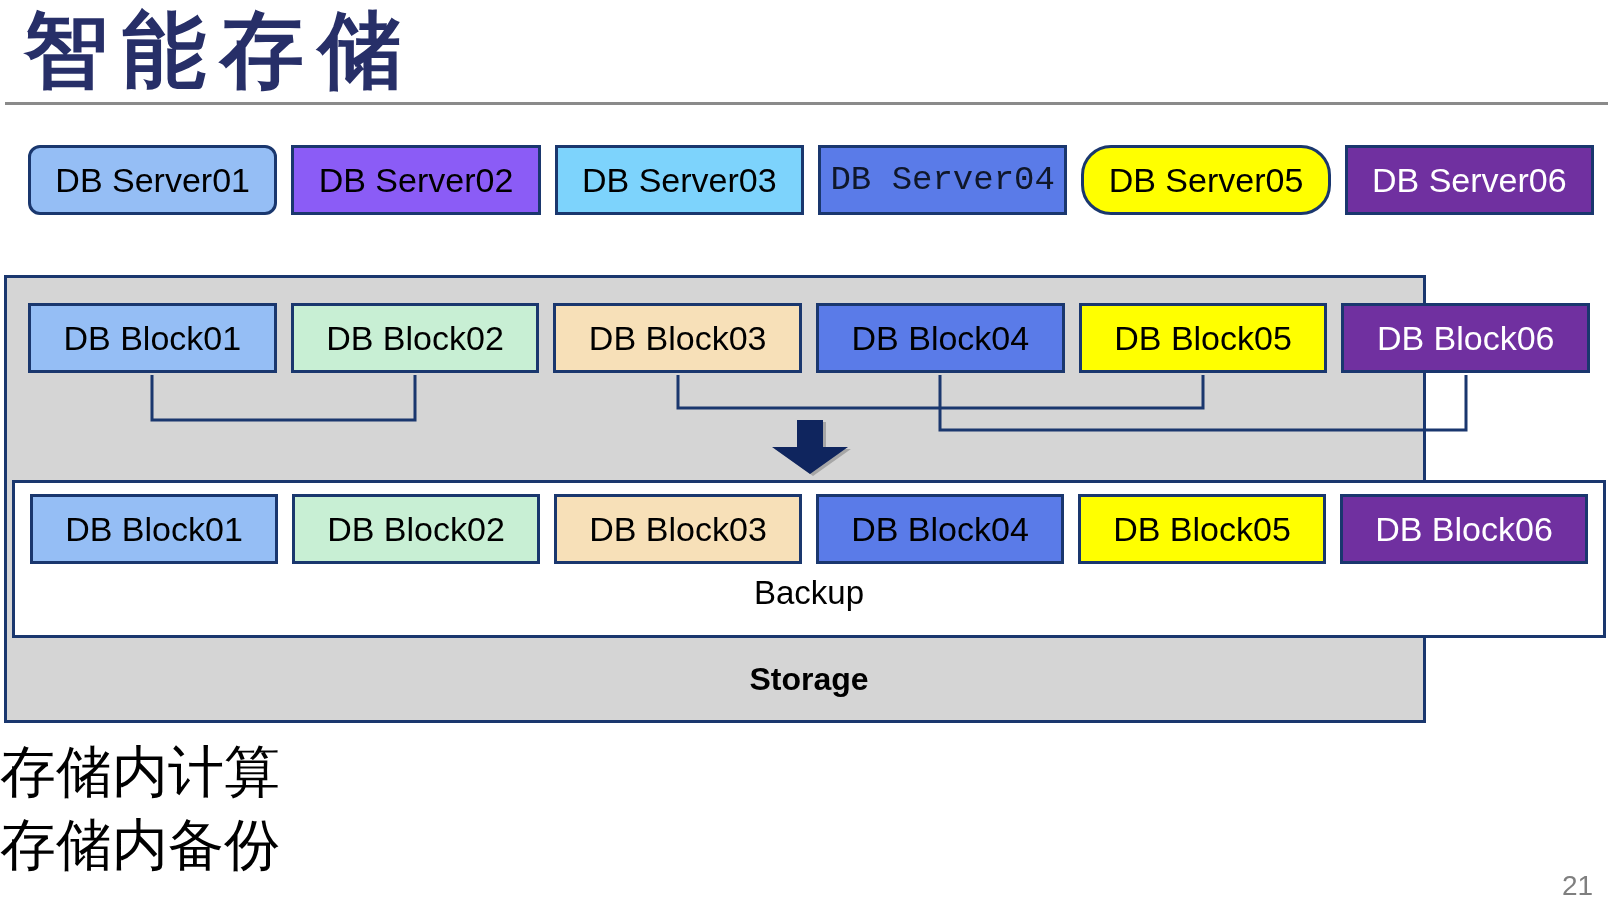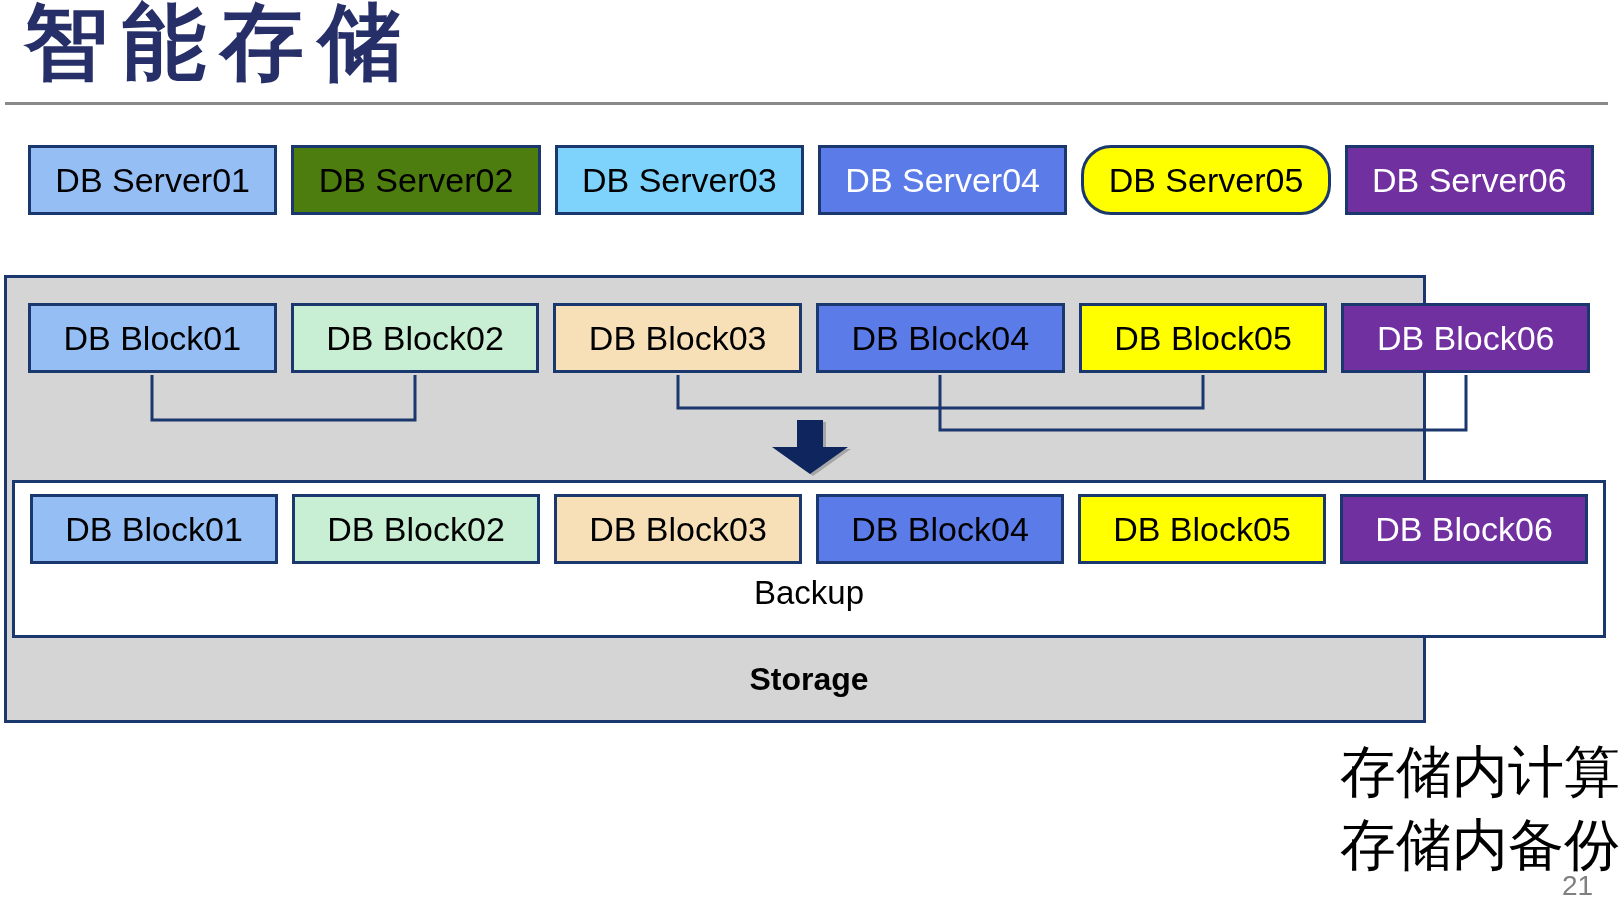--- a/index.html
+++ b/index.html
@@ -9,21 +9,21 @@
     --container-fill:#D5D5D5;
     --divider:#8A8A8A;
     --page-number:#7F7F7F;
     --backup-fill:#FFFFFF;
   }
   *{margin:0;padding:0;box-sizing:border-box;}
   html,body{background:#fff;}
   body{width:1620px;height:910px;font-family:"Liberation Sans","DejaVu Sans",sans-serif;}
   .slide{position:relative;width:1620px;height:910px;background:#fff;overflow:hidden;}
 
-  .title{position:absolute;left:24px;top:0px;font-size:84px;line-height:1.0;
+  .title{position:absolute;left:24px;top:8px;font-size:84px;line-height:1.0;
          font-weight:bold;letter-spacing:14px;color:var(--title);white-space:nowrap;}
   .divider{position:absolute;left:5px;top:102px;width:1603px;height:3px;background:var(--divider);}
 
   .row{display:flex;gap:14px;}
   .box{flex:1;display:flex;align-items:center;justify-content:center;
        border:3px solid var(--navy);font-size:34px;color:#000;white-space:nowrap;}
 
   .server-row{position:absolute;left:0;top:145px;width:1620px;height:70px;padding:0 26px 0 28px;}
 
   .container{position:absolute;left:4px;top:275px;width:1422px;height:448px;
@@ -40,38 +40,38 @@
 
   .backup-box{position:absolute;left:5px;top:202px;width:1594px;height:158px;
               background:var(--backup-fill);border:3px solid var(--navy);}
   .block-row-backup{margin:11px 15px 0 15px;height:70px;}
   .backup-label{margin-top:10px;text-align:center;font-size:33px;color:#000;}
 
   .storage-label{position:absolute;left:0;top:360px;width:1604px;height:82px;
                  display:flex;align-items:center;justify-content:center;
                  font-size:32px;font-weight:bold;color:#000;}
 
-  .captions{position:absolute;left:0;top:736px;width:1620px;text-align:right;
+  .captions{position:absolute;left:0;top:736px;width:1620px;text-align:left;
             font-size:56px;line-height:1.3;color:#000;}
 
   .page-number{position:absolute;left:1562px;top:870px;font-size:28px;color:var(--page-number);}
 </style>
 </head>
 <body>
 
 <div class="slide">
 
   <div class="title">智能存储</div>
   <div class="divider"></div>
 
   <div class="row server-row">
-    <div class="box" style="background-color: rgb(149, 190, 245); color: rgb(0, 0, 0);">DB Server01</div>
-    <div class="box" style="background-color: #4d7c0f; color: rgb(0, 0, 0);">DB Server02</div>
+    <div class="box" style="background-color: rgb(149, 190, 245); color: rgb(0, 0, 0); border-radius: 12px;">DB Server01</div>
+    <div class="box" style="background-color: #8b5cf6; color: rgb(0, 0, 0);">DB Server02</div>
     <div class="box" style="background-color: #7dd3fc; color: rgb(0, 0, 0);">DB Server03</div>
-    <div class="box" style="background-color: rgb(90, 123, 232); color: #ffffff;">DB Server04</div>
+    <div class="box" style="background-color: rgb(90, 123, 232); color: #0f172a; font-family: Liberation Mono, monospace;">DB Server04</div>
     <div class="box" style="background-color: rgb(255, 255, 0); color: rgb(0, 0, 0); border-radius: 30px;">DB Server05</div>
     <div class="box" style="background-color: rgb(112, 48, 160); color: rgb(255, 255, 255);">DB Server06</div>
   </div>
 
   <div class="container">
 
     <div class="row block-row-source">
       <div class="box" style="background-color: rgb(149, 190, 245); color: rgb(0, 0, 0);">DB Block01</div>
       <div class="box" style="background-color: rgb(200, 239, 212); color: rgb(0, 0, 0);">DB Block02</div>
       <div class="box" style="background-color: rgb(247, 224, 184); color: rgb(0, 0, 0);">DB Block03</div>

